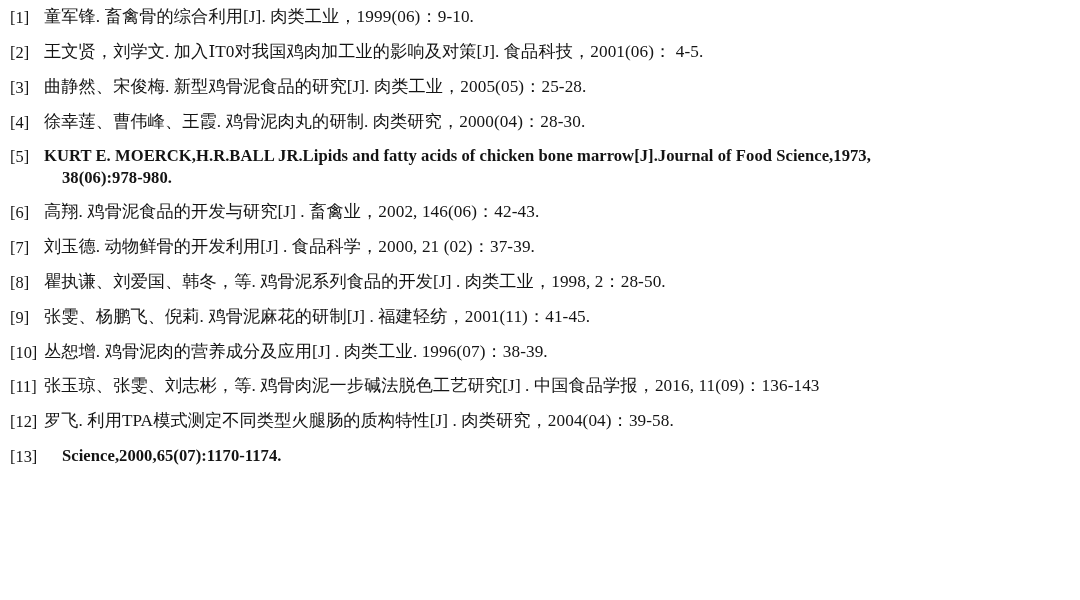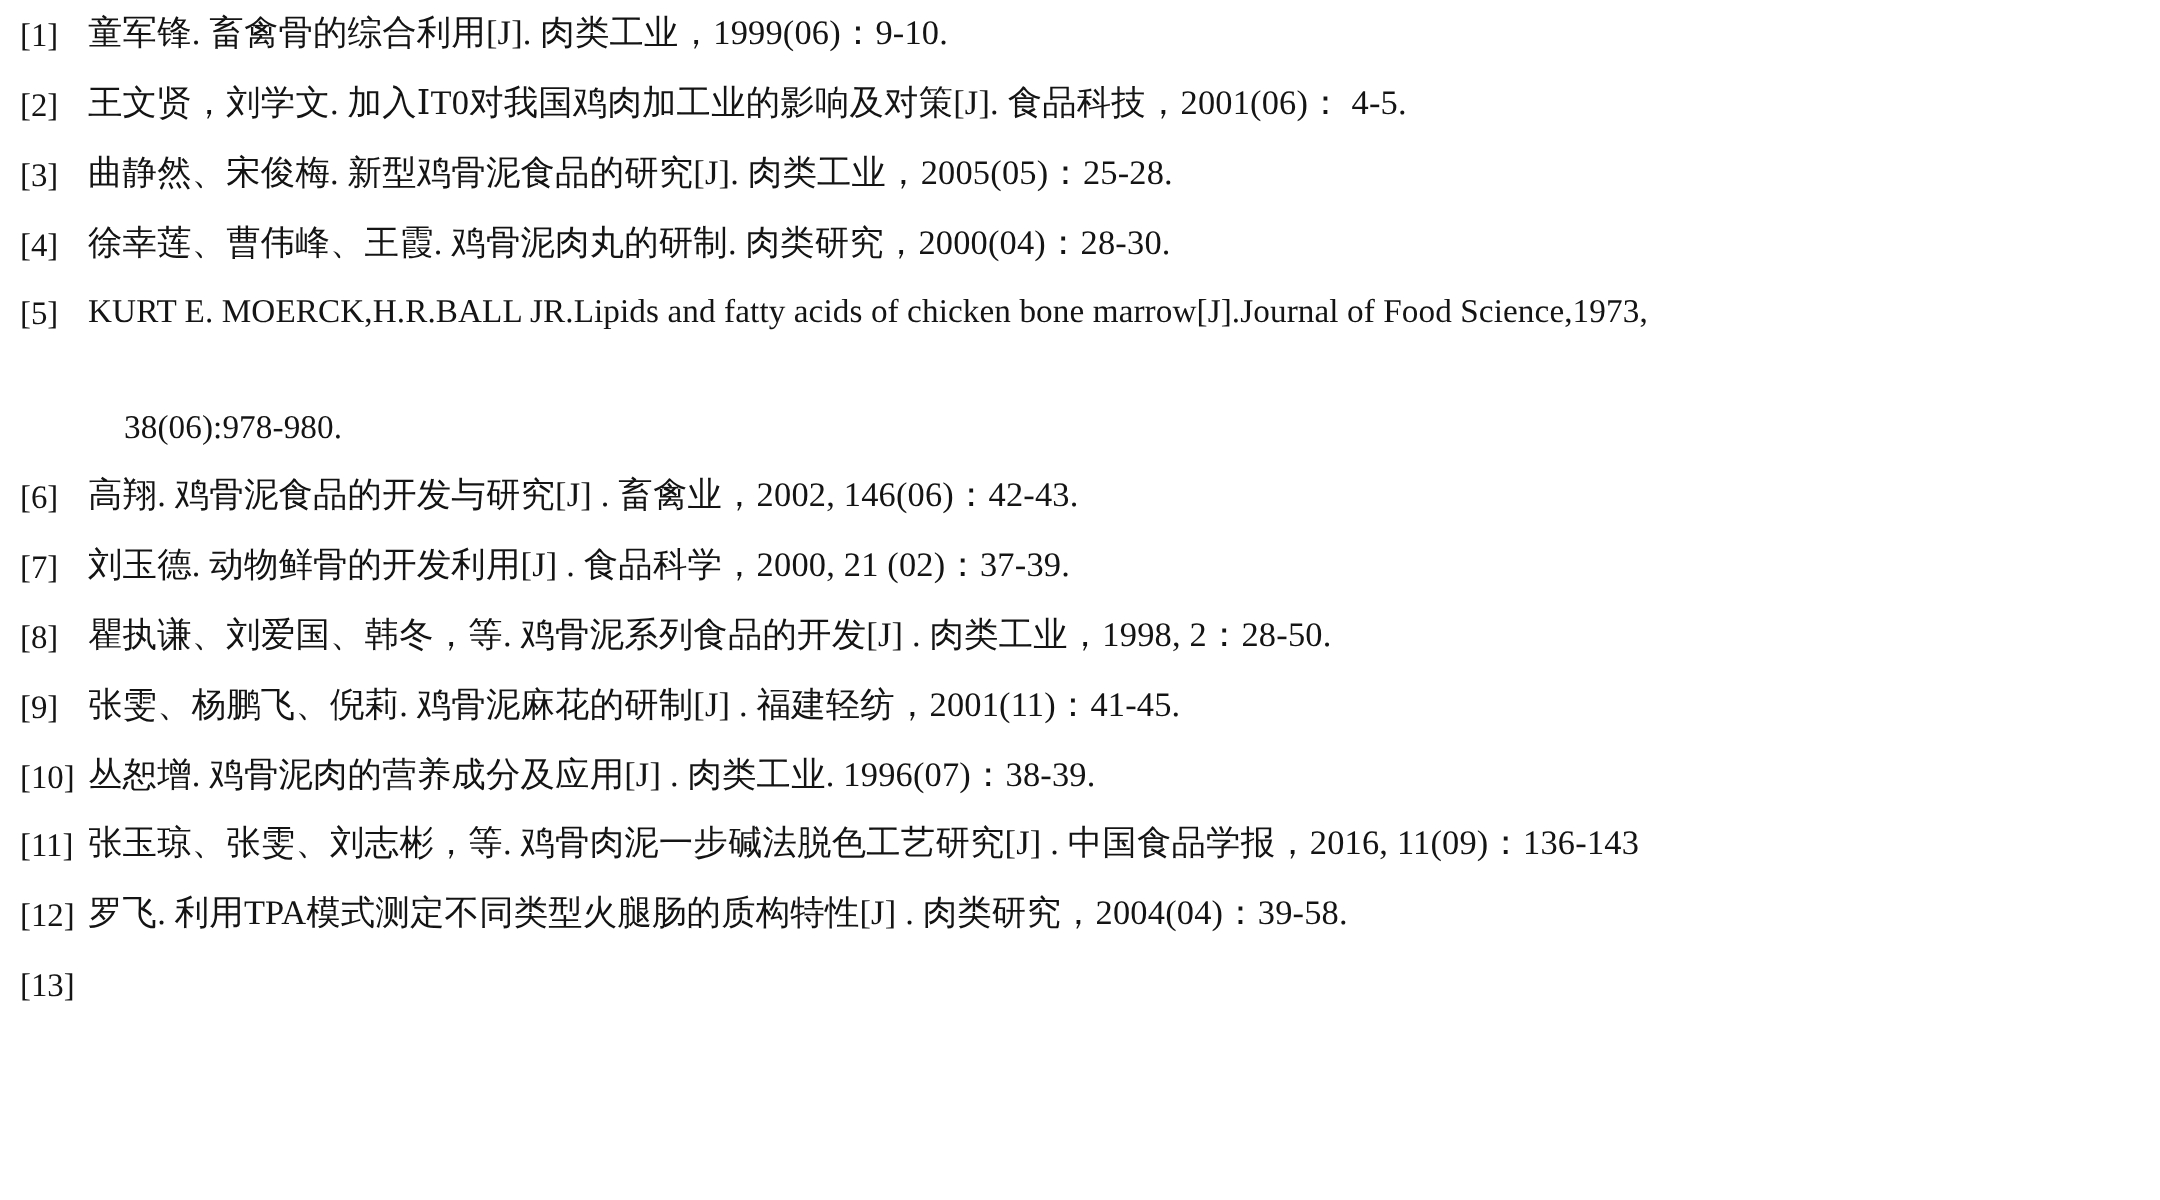--- a/index.html
+++ b/index.html
@@ -38,25 +38,25 @@
     text-align: justify;
     text-justify: inter-ideograph;
     letter-spacing: 0.1px;
   }
   
   .ref.latin {
     font-size: 16.6px;
   }
   .ref.latin .body {
     letter-spacing: 0.05px;
+    font-weight: bold;
   }
   .ref.latin .body .cont {
     display: block;
     margin-left: 18px;
-    margin-top: 36px;
   }
 </style>
 </head>
 <body>
 
 <div id="references">
 
   <div class="ref">
     <span class="marker">[1]</span>
     <span class="body">童军锋. 畜禽骨的综合利用[J]. 肉类工业，1999(06)：9-10.</span>
@@ -116,17 +116,18 @@
   </div>
 
   <div class="ref">
     <span class="marker">[12]</span>
     <span class="body">罗飞. 利用TPA模式测定不同类型火腿肠的质构特性[J] . 肉类研究，2004(04)：39-58.</span>
   </div>
 
   <div class="ref latin">
     <span class="marker">[13]</span>
     <span class="body">
+      <span class="cont">Science,2000,65(07):1170-1174.</span>
     </span>
   </div>
 
 
 </div>
 
 </body></html>

